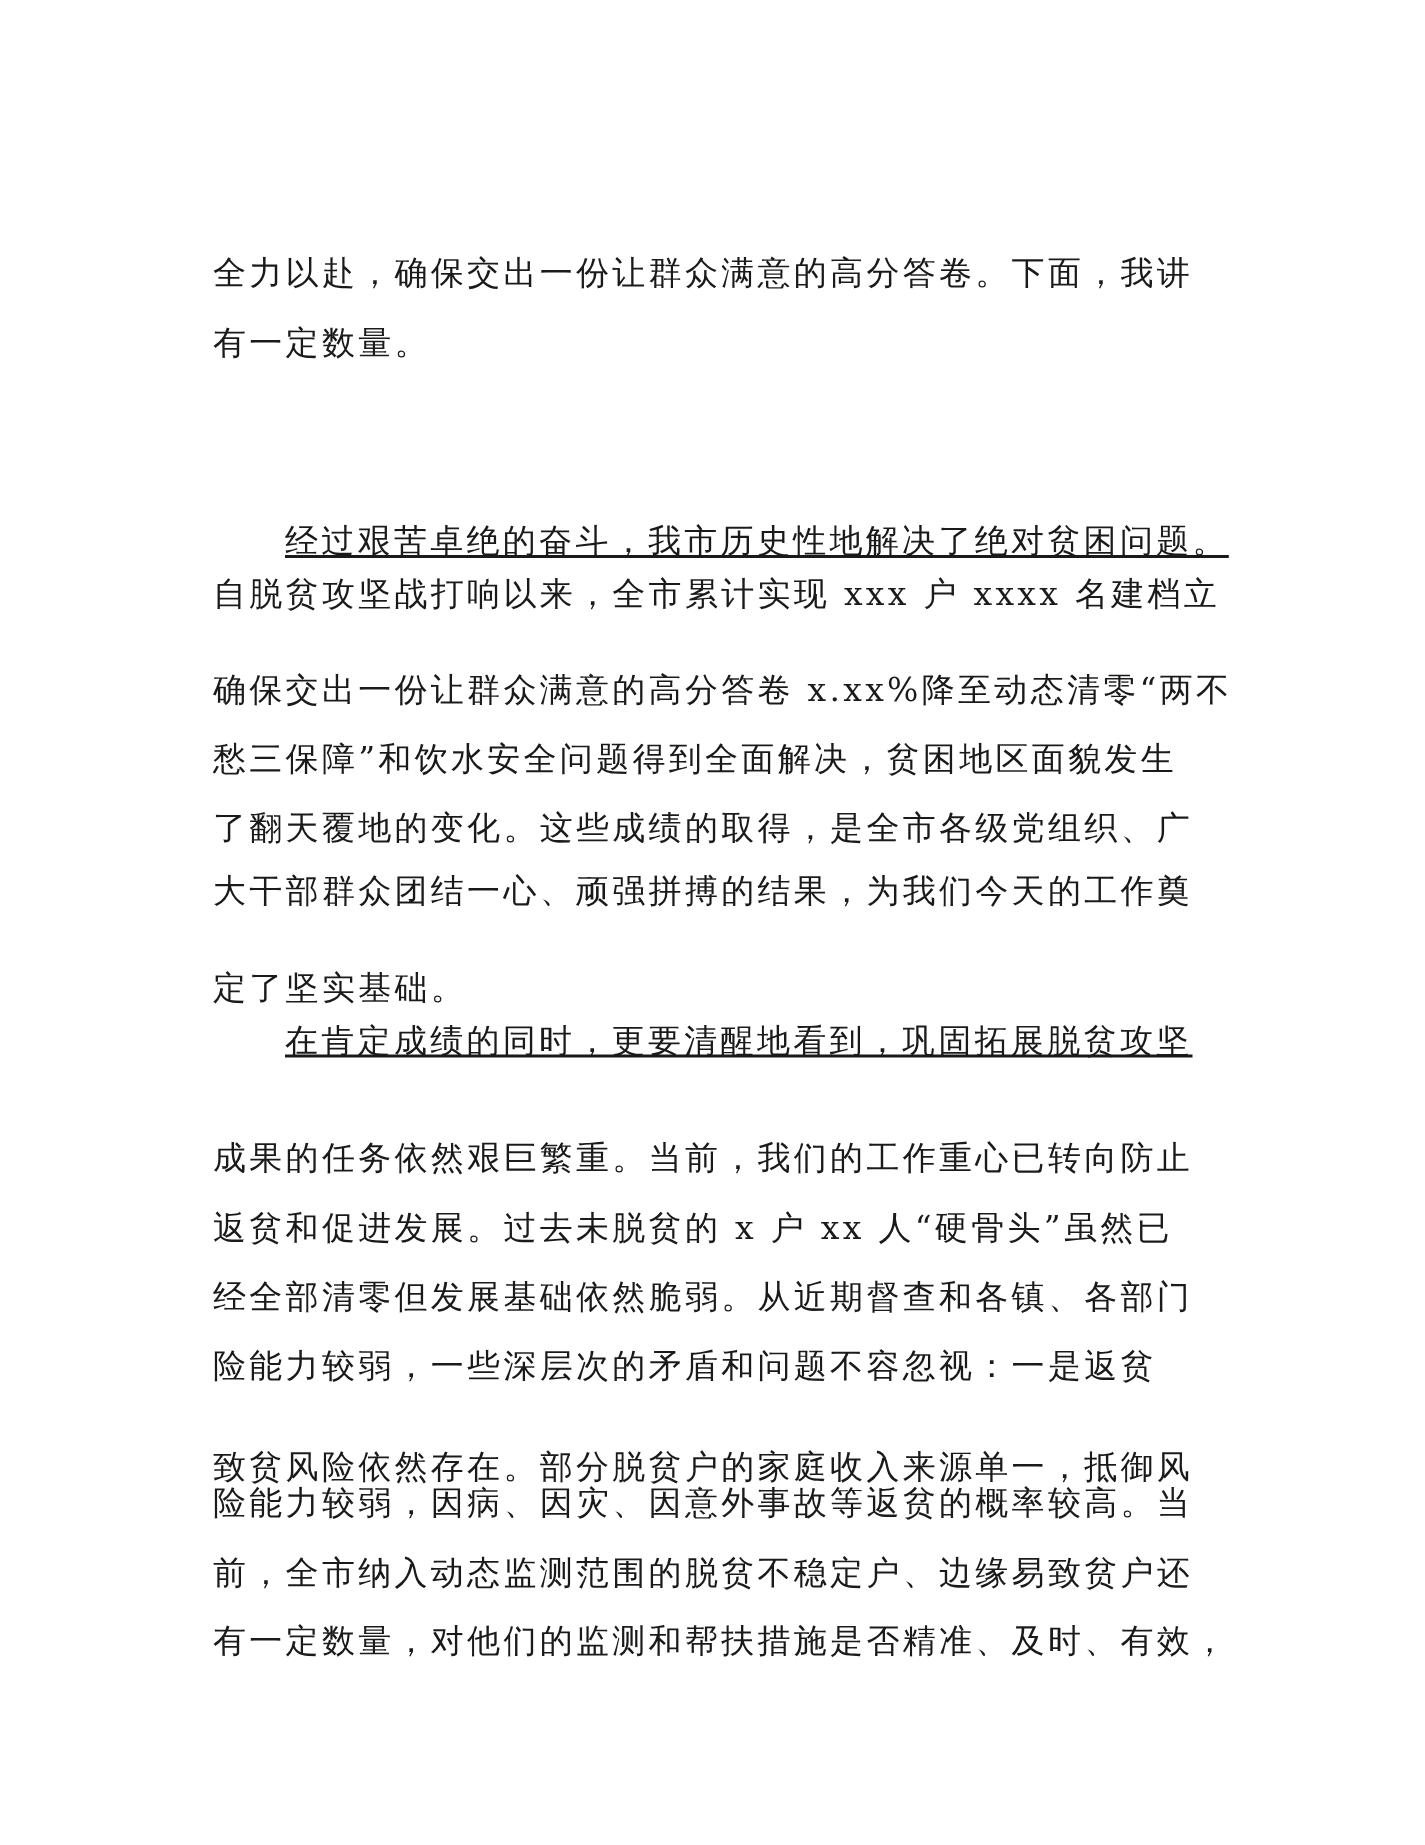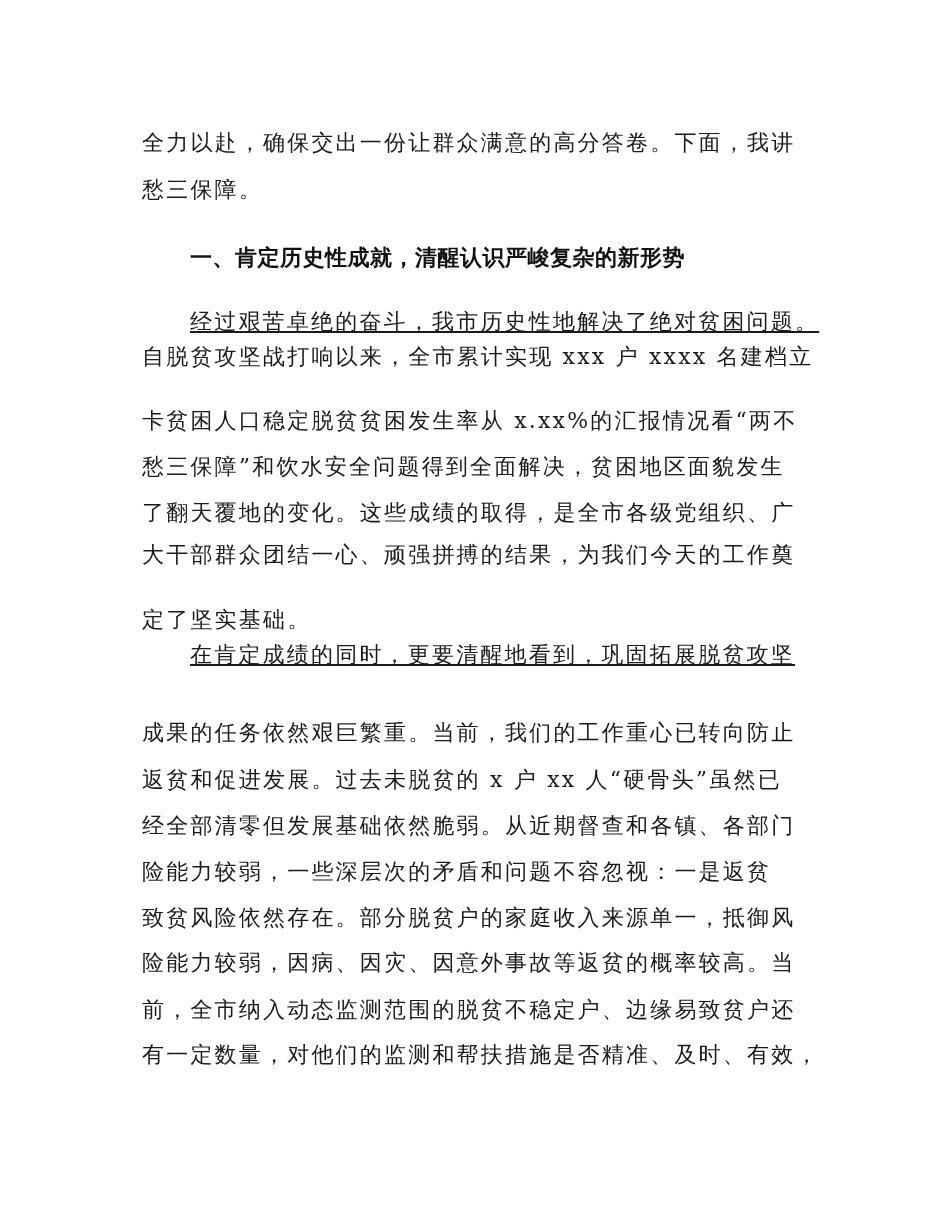--- a/index.html
+++ b/index.html
@@ -7,54 +7,54 @@
   .page { position: absolute; left: 0; top: 0; width: 950px; height: 1230px; background: #fff; }
   .line {
     position: absolute;
     left: 142px;
     white-space: nowrap;
     font-family: "DejaVu Serif", "Liberation Serif", serif;
     font-size: 22px;
     color: #1a1a1a;
     letter-spacing: 2.2px;
     line-height: 30px;
+    margin-top: 40px;
   }
   .indent { left: 190px; text-decoration: underline; }
   .heading {
     position: absolute;
     left: 190px;
     top: 243px;
     white-space: nowrap;
     font-family: "DejaVu Sans", "Liberation Sans", sans-serif;
     font-weight: bold;
     font-size: 22px;
     color: #111;
     letter-spacing: 0.5px;
     line-height: 30px;
   }
 </style>
 </head>
 <body>
 
 <div class="page">
   <div class="line" style="top:128px">全力以赴，确保交出一份让群众满意的高分答卷。下面，我讲</div>
-  <div class="line" style="top:175px">愁三保障。</div>
+  <div class="line" style="top:175px">有一定数量。</div>
 
-  <div class="heading">一、肯定历史性成就，清醒认识严峻复杂的新形势</div>
 
   <div class="line indent" style="top:307px">经过艰苦卓绝的奋斗，我市历史性地解决了绝对贫困问题。</div>
   <div class="line" style="top:342px">自脱贫攻坚战打响以来，全市累计实现 xxx 户 xxxx 名建档立</div>
-  <div class="line" style="top:406px">卡贫困人口稳定脱贫贫困发生率从 x.xx%的汇报情况看“两不</div>
+  <div class="line" style="top:406px">确保交出一份让群众满意的高分答卷 x.xx%降至动态清零“两不</div>
   <div class="line" style="top:498px">了翻天覆地的变化。这些成绩的取得，是全市各级党组织、广</div>
   <div class="line" style="top:452px">愁三保障”和饮水安全问题得到全面解决，贫困地区面貌发生</div>
   <div class="line" style="top:540px">大干部群众团结一心、顽强拼搏的结果，为我们今天的工作奠</div>
   <div class="line" style="top:605px">定了坚实基础。</div>
 
   <div class="line indent" style="top:640px">在肯定成绩的同时，更要清醒地看到，巩固拓展脱贫攻坚</div>
   <div class="line" style="top:718px">成果的任务依然艰巨繁重。当前，我们的工作重心已转向防止</div>
   <div class="line" style="top:765px">返贫和促进发展。过去未脱贫的 x 户 xx 人“硬骨头”虽然已</div>
   <div class="line" style="top:811px">经全部清零但发展基础依然脆弱。从近期督查和各镇、各部门</div>
   <div class="line" style="top:857px">险能力较弱，一些深层次的矛盾和问题不容忽视：一是返贫</div>
-  <div class="line" style="top:903px">致贫风险依然存在。部分脱贫户的家庭收入来源单一，抵御风</div>
+  <div class="line" style="top:924px">致贫风险依然存在。部分脱贫户的家庭收入来源单一，抵御风</div>
   <div class="line" style="top:948px">险能力较弱，因病、因灾、因意外事故等返贫的概率较高。当</div>
   <div class="line" style="top:995px">前，全市纳入动态监测范围的脱贫不稳定户、边缘易致贫户还</div>
   <div class="line" style="top:1040px">有一定数量，对他们的监测和帮扶措施是否精准、及时、有效，</div>
 </div>
 
 </body></html>

